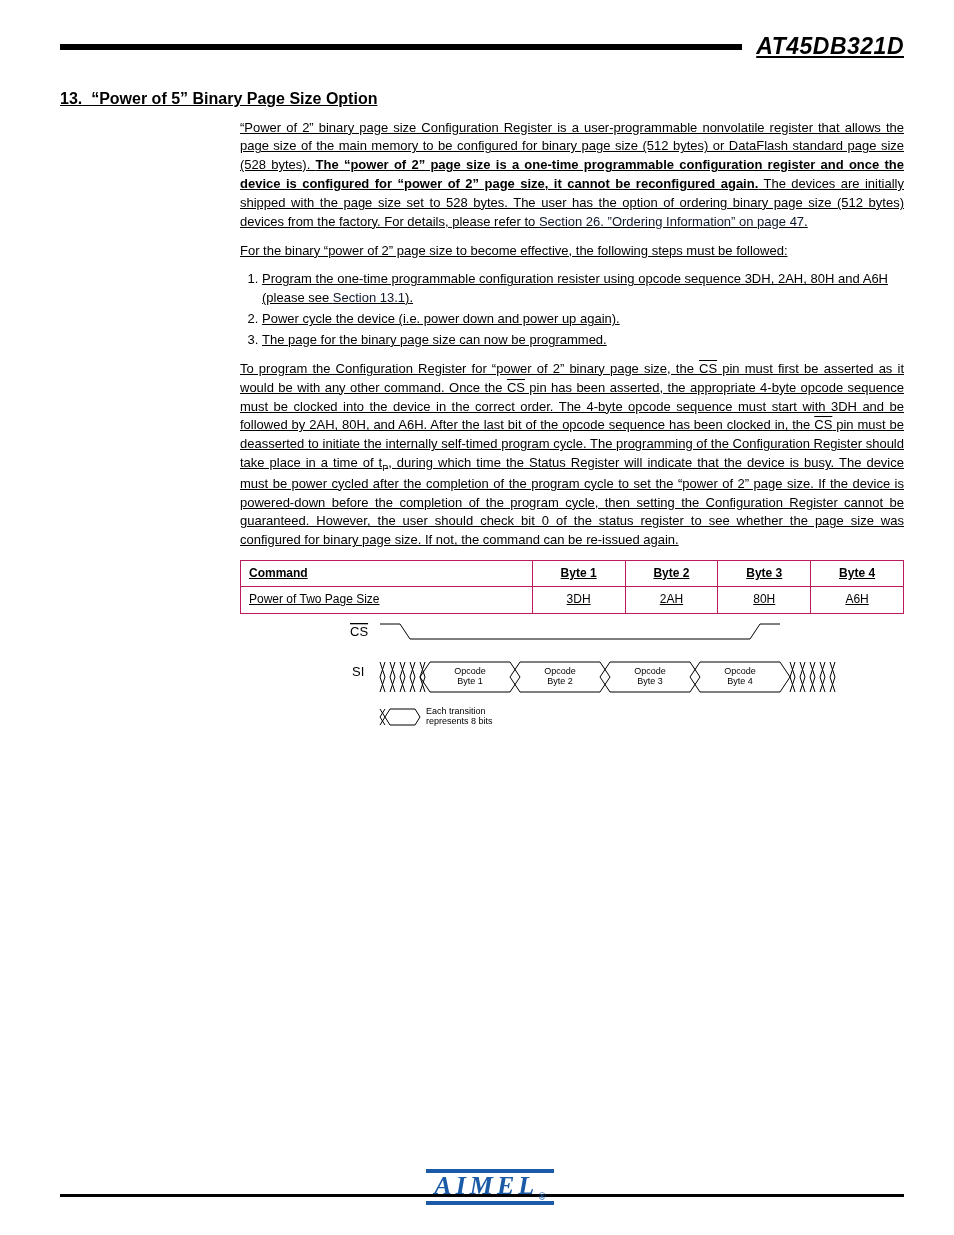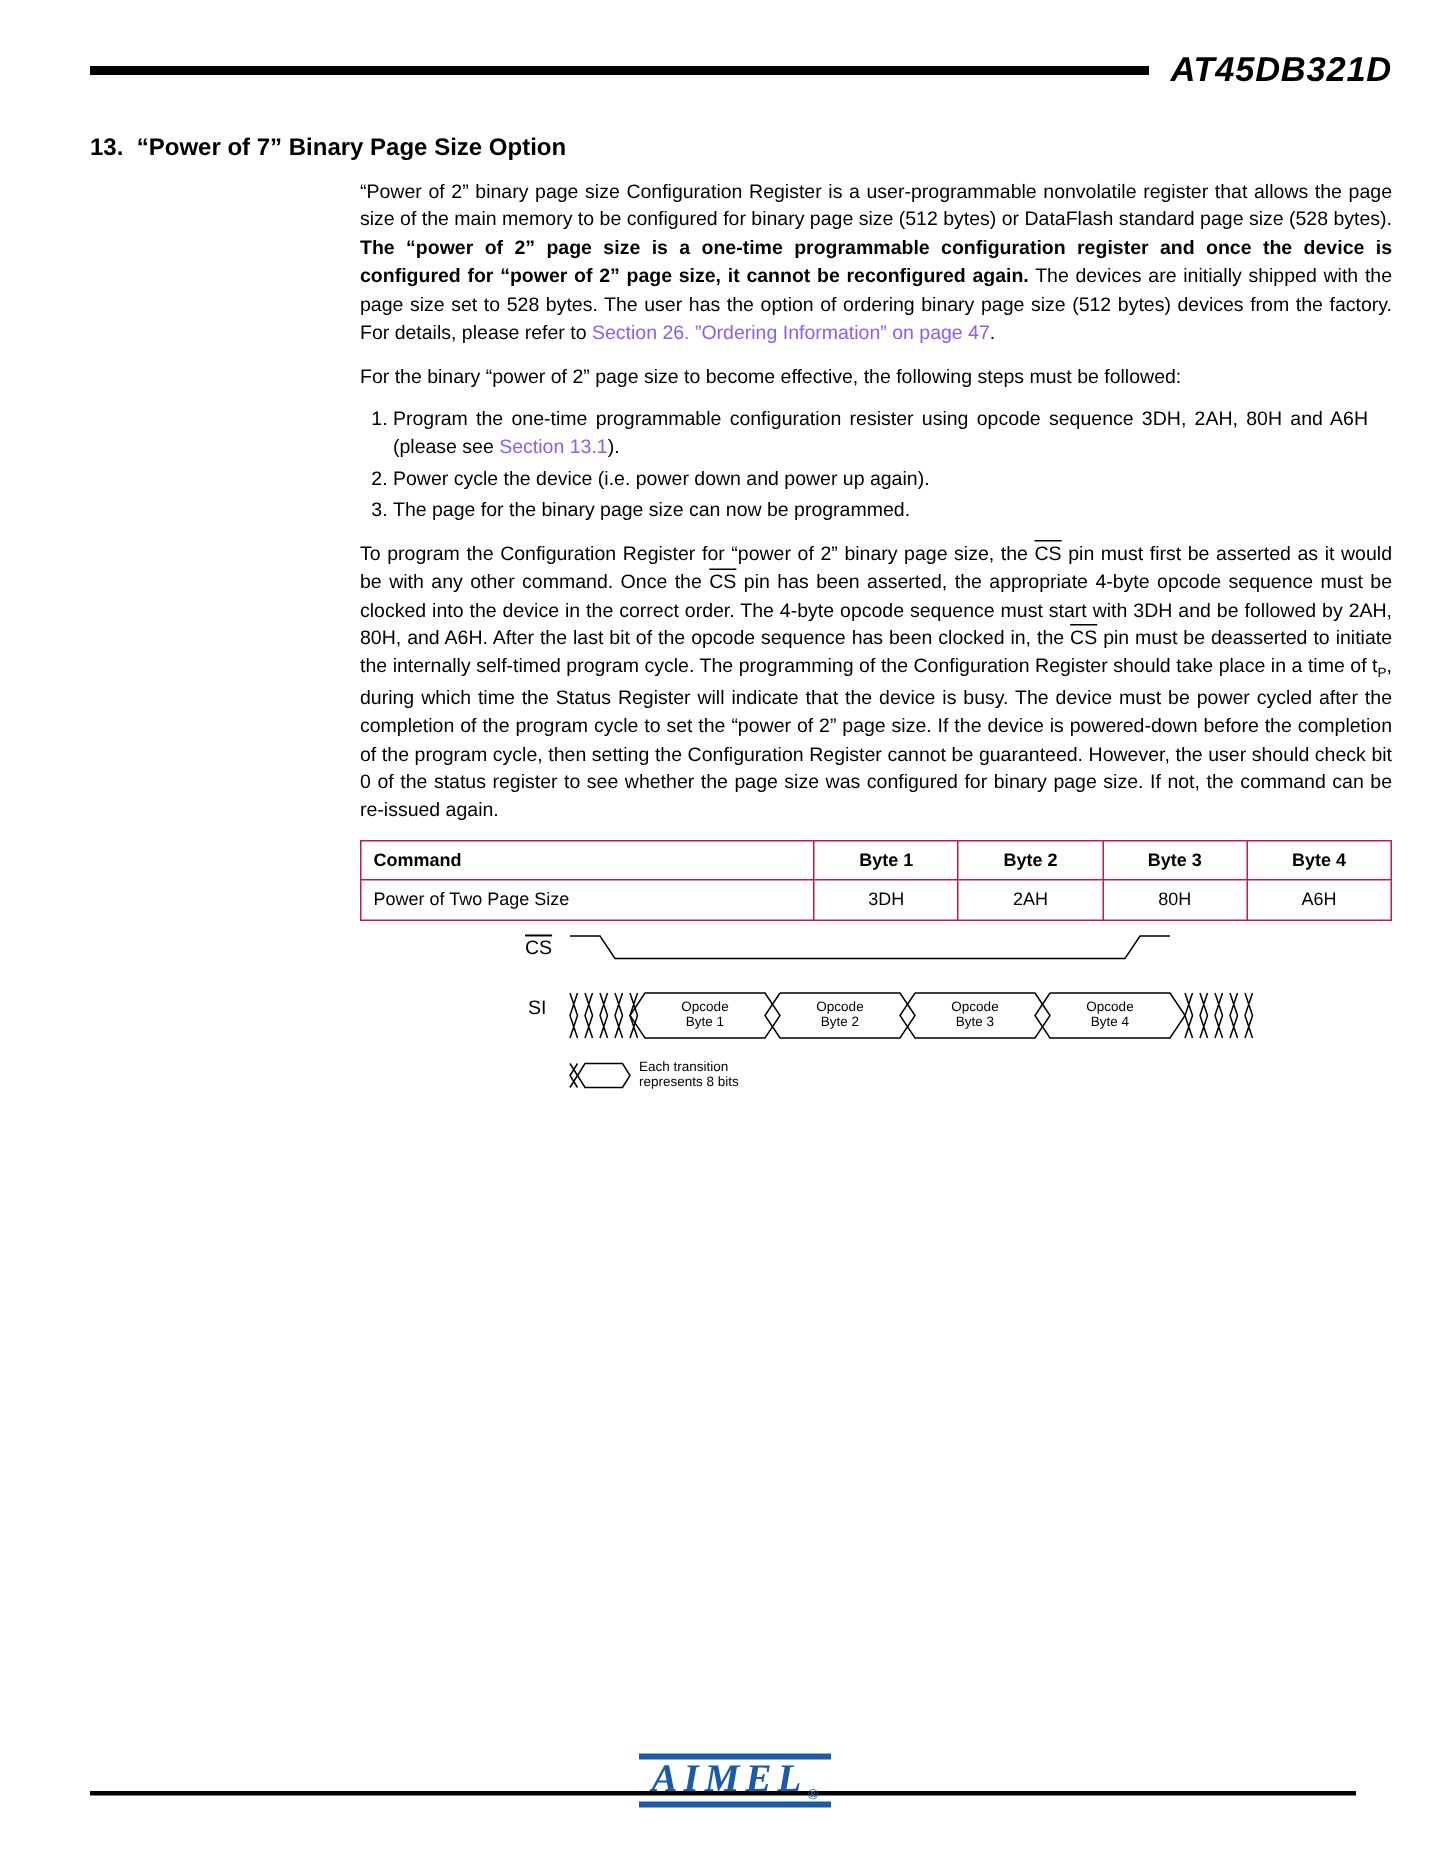--- a/index.html
+++ b/index.html
@@ -6,24 +6,25 @@
     margin: 0;
     padding: 0;
     font-family: Arial, Helvetica, sans-serif;
     font-size: 13px;
     line-height: 1.45;
     color: #000;
     background: #fff;
     width: 954px;
   }
   .page {
-    padding: 30px 26px 20px 60px;
+    padding: 30px 50px 20px 60px;
     box-sizing: border-box;
     position: relative;
     min-height: 1235px;
+    text-decoration: underline;
   }
   .top-rule-row {
     display: flex;
     align-items: center;
     margin-bottom: 24px;
   }
   .top-rule {
     flex: 1;
     height: 6px;
     background: #000;
@@ -48,21 +49,21 @@
   .body-block {
     margin-left: 180px;
     text-align: justify;
   }
   .body-block p { margin: 0 0 10px 0; }
   .body-block ol {
     margin: 4px 16px 10px 22px;
     padding: 0;
   }
   .body-block li { margin: 2px 0; }
-  a.link { color: #8b5cf6; text-decoration: none; }
+  a.link { color: #0f172a; text-decoration: none; }
   .bold { font-weight: bold; }
   .overline { text-decoration: overline; }
   sub.sub { font-size: 9px; vertical-align: sub; }
   table.cmd {
     width: 100%;
     border-collapse: collapse;
     margin-top: 10px;
     font-size: 12px;
   }
   table.cmd th, table.cmd td {
@@ -127,21 +128,21 @@
 <body>
 
 <div class="page">
 
   <div class="top-rule-row">
     <div class="top-rule"></div>
     <div class="doc-title">AT45DB321D</div>
   </div>
 
   <h2 class="section">
-    <span>13.</span>&nbsp;&nbsp;<span>“Power of 7” Binary Page Size Option</span>
+    <span>13.</span>&nbsp;&nbsp;<span>“Power of 5” Binary Page Size Option</span>
   </h2>
 
   <div class="body-block">
     <p>
       <span>“Power of 2” binary page size Configuration Register is a user-programmable nonvolatile register that allows the page size of the main memory to be configured for binary page size (512 bytes) or DataFlash standard page size (528 bytes). </span><span class="bold">The “power of 2” page size is a one-time programmable configuration register and once the device is configured for “power of 2” page size, it cannot be reconfigured again.</span><span> The devices are initially shipped with the page size set to 528 bytes. The user has the option of ordering binary page size (512 bytes) devices from the factory. For details, please refer to </span><a class="link">Section 26. ”Ordering Information” on page 47</a><span>.</span>
     </p>
     <p>For  the binary “power of 2” page size to become effective, the following steps must be followed:</p>
     <ol>
       <li>
         <span>Program the one-time programmable configuration resister using opcode sequence 3DH, 2AH, 80H and A6H (please see </span><a class="link">Section 13.1</a><span>).</span>

